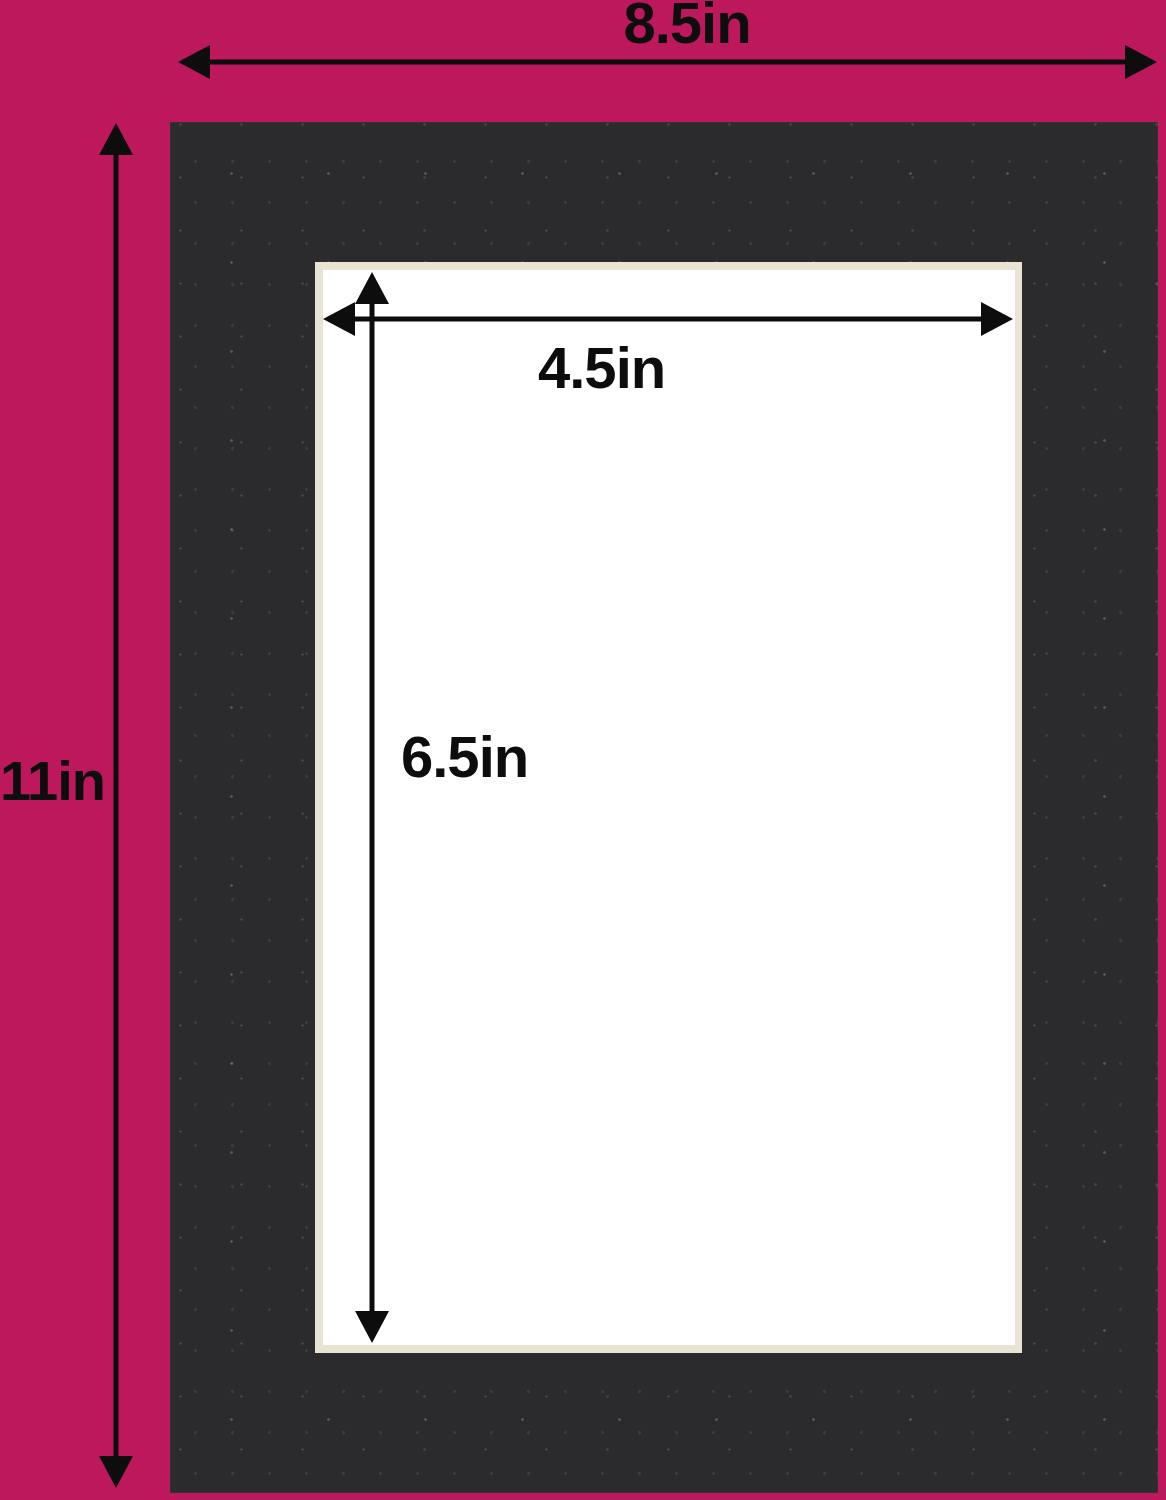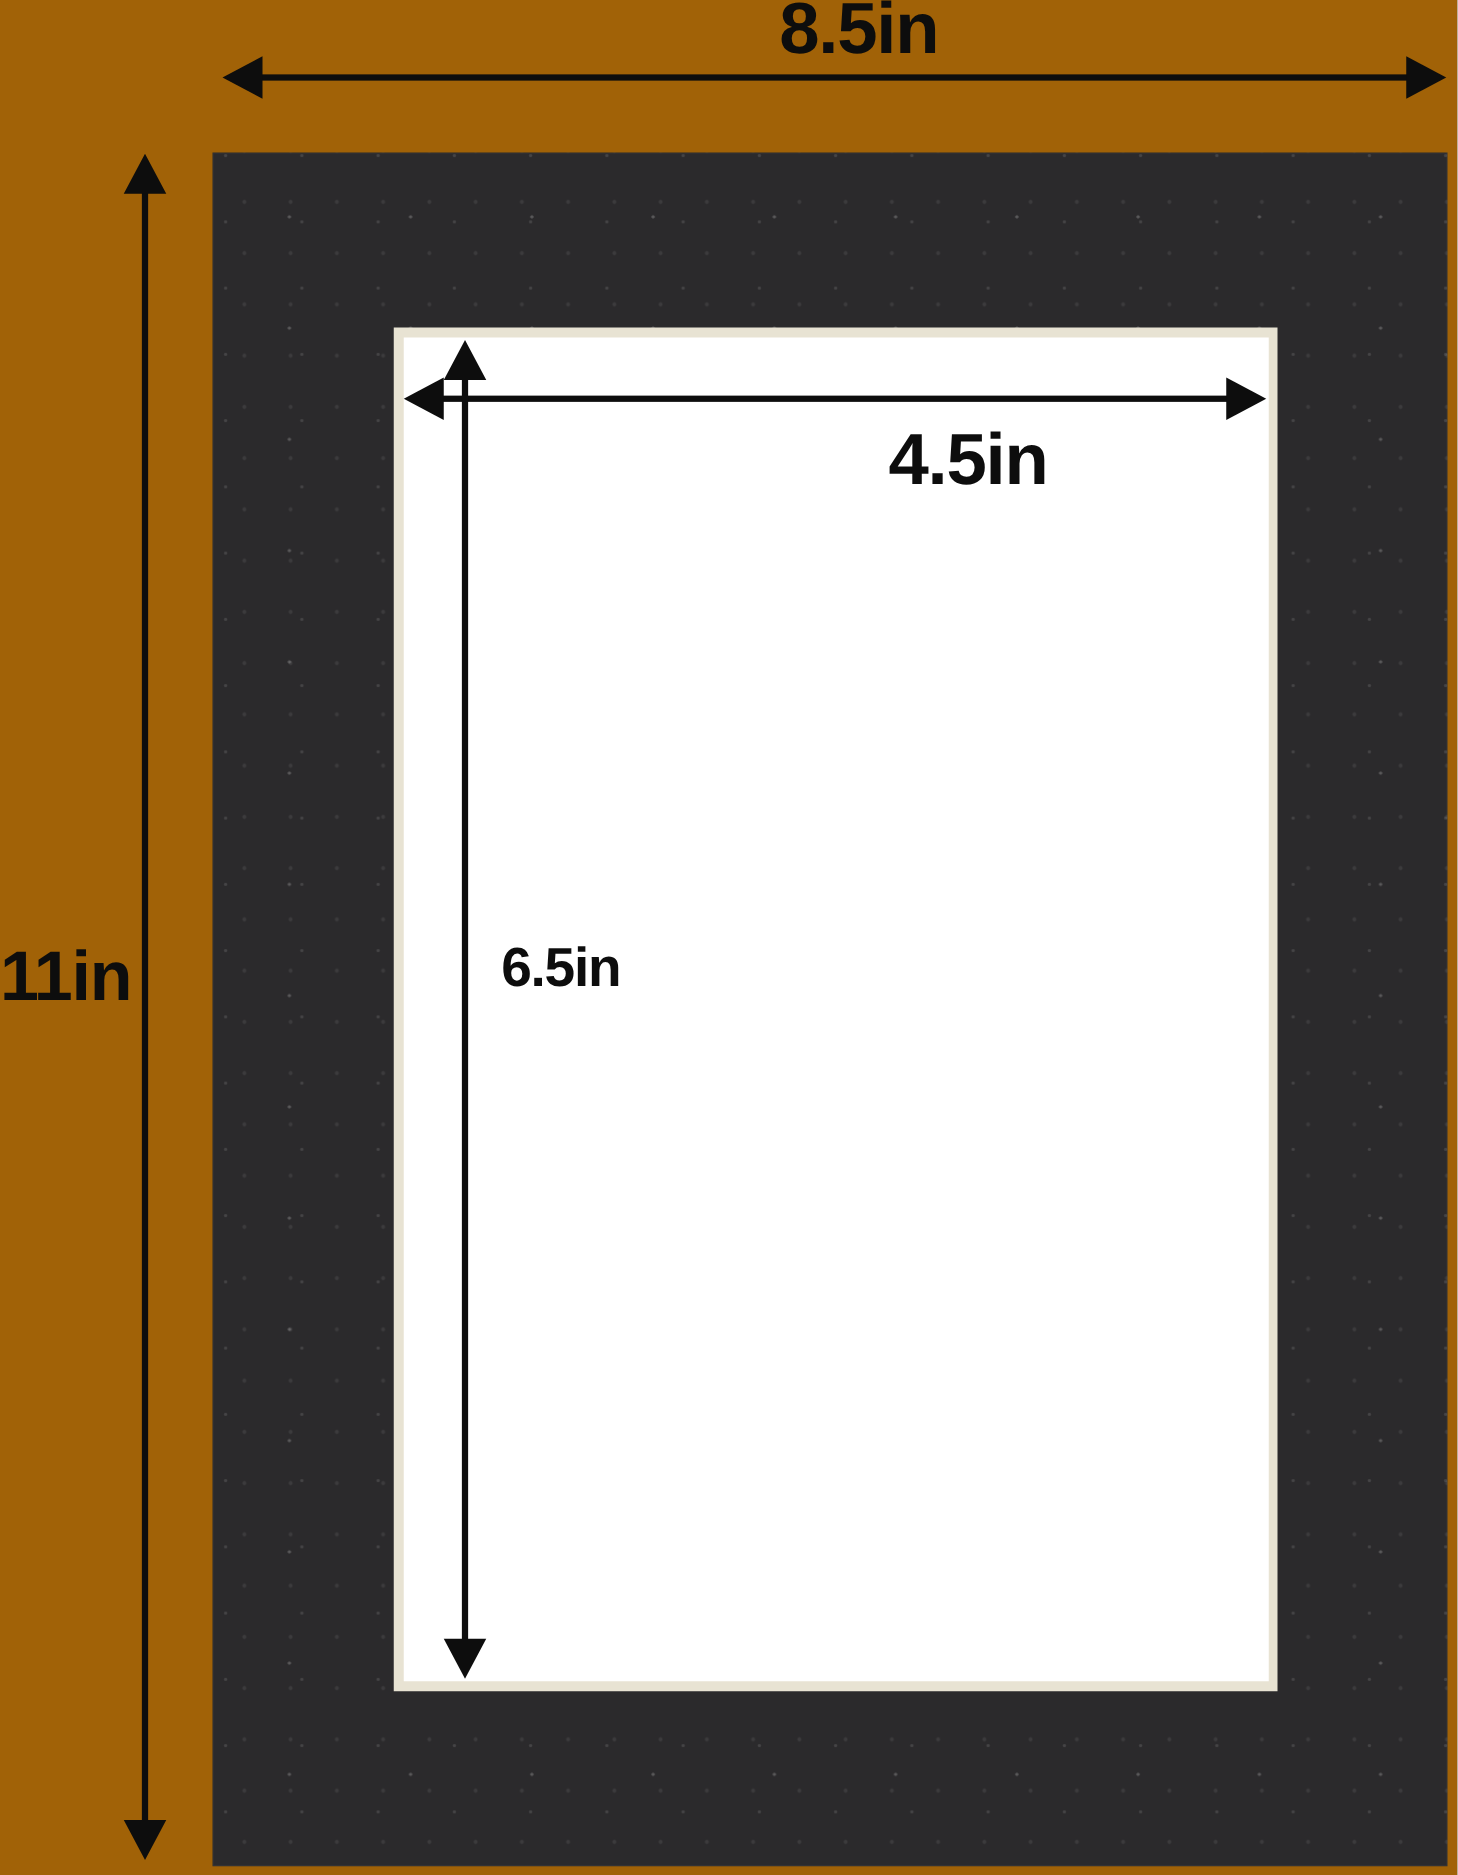--- a/index.html
+++ b/index.html
@@ -4,21 +4,21 @@
 <style>
   html, body {
     margin: 0;
     padding: 0;
     background: #ffffff;
   }
   .canvas {
     position: relative;
     width: 1166px;
     height: 1500px;
-    background: #a16207;
+    background: #be185d;
     overflow: hidden;
     font-family: "Liberation Sans", "DejaVu Sans", sans-serif;
   }
 
   
   .mat {
     position: absolute;
     left: 170px;
     top: 122px;
     width: 988px;
@@ -85,27 +85,27 @@
     top: 753px;
     width: 102px;
     font-size: 56px;
     text-align: left;
   }
   .label-opening-width {
     left: 538px;
     top: 339px;
     width: 300px;
     font-size: 58px;
-    text-align: right;
+    text-align: left;
   }
   .label-opening-height {
     left: 401px;
-    top: 753px;
+    top: 728px;
     width: 220px;
-    font-size: 44px;
+    font-size: 58px;
     text-align: left;
   }
 </style>
 </head>
 <body>
 
 <div class="canvas">
 
   <div class="mat">
     <div class="bevel" style="left:145px; top:140px;">

